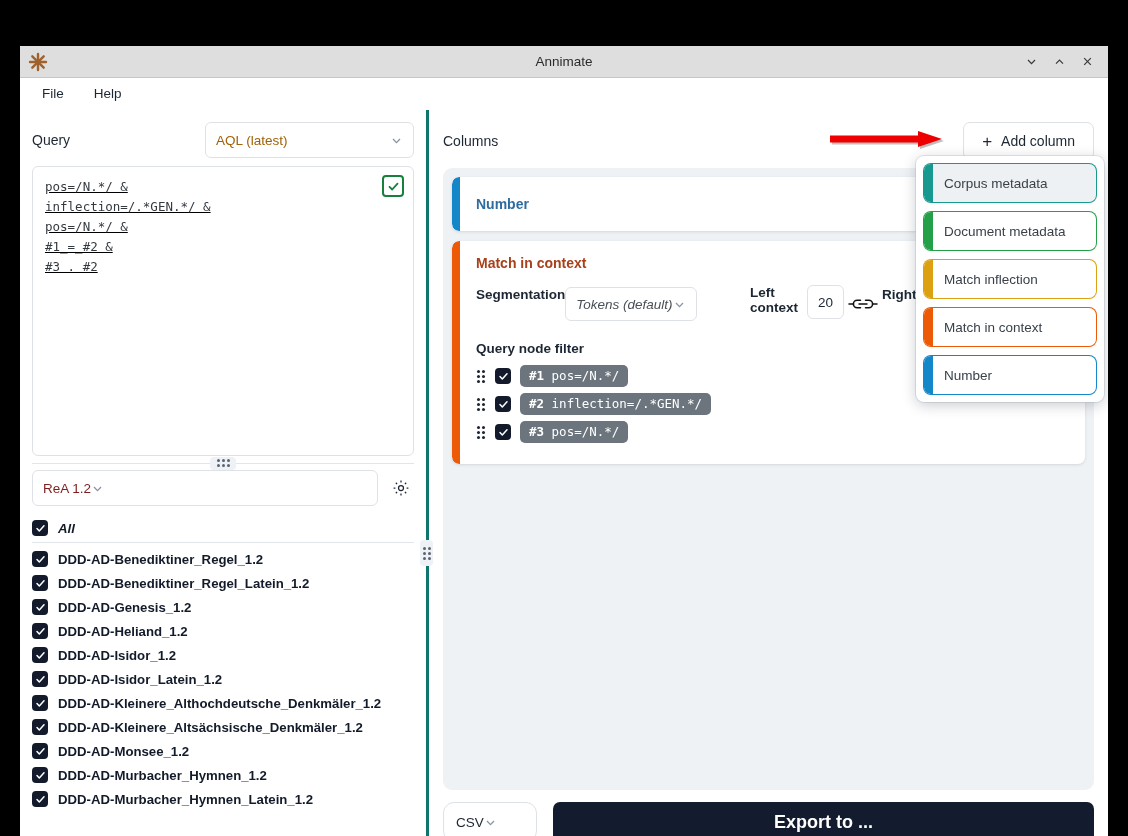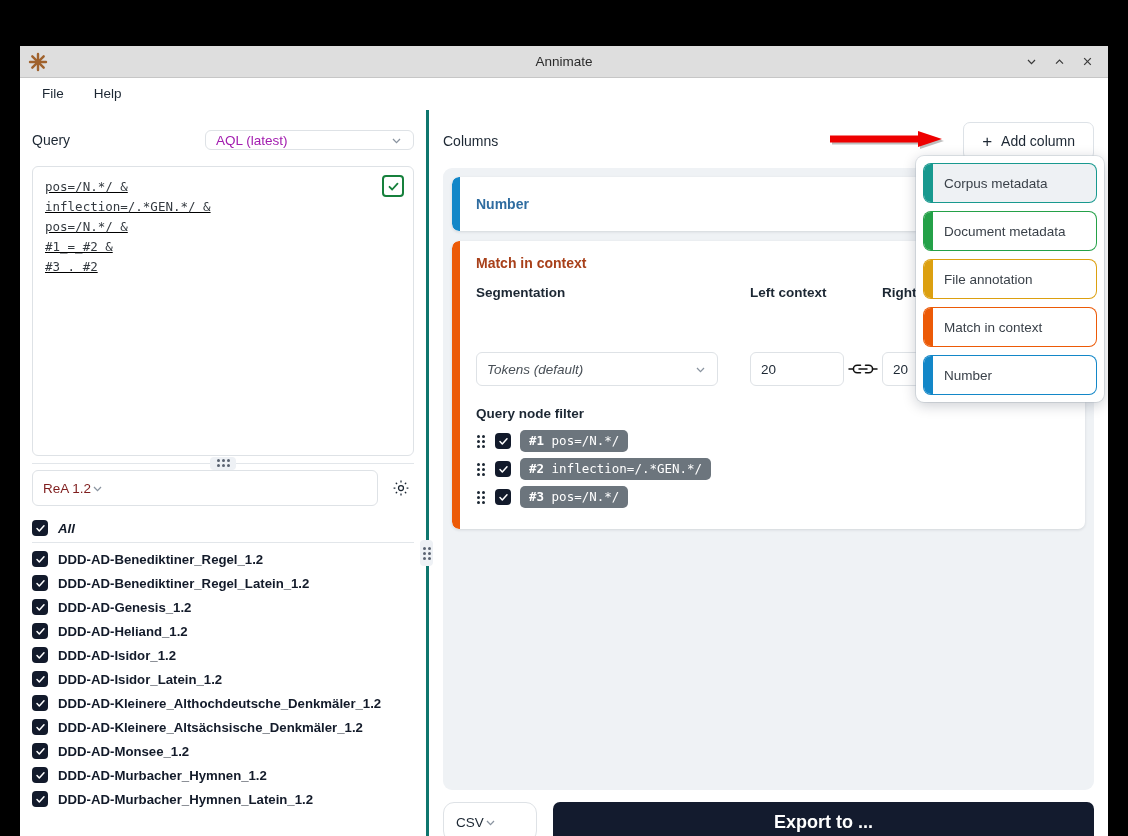--- a/index.html
+++ b/index.html
@@ -101,27 +101,27 @@
     gap: 8px; height: 36px;
     margin-bottom: 8px;
   }
   .query-label {
     font-size: 14px; color: #1c2733;
     font-weight: 400;
     width: 165px;
   }
   .select-box {
     flex: 1 1 auto;
-    height: 20px;
+    height: 36px;
     border: 1px solid #dee2e6;
     border-radius: 6px;
     background: #fff;
     display: flex; align-items: center;
     padding: 0 10px;
-    font-size: 13.5px; color: #a21caf;
+    font-size: 13.5px; color: #a16207;
     cursor: default;
   }
   .select-box .sel-val { flex: 1 1 auto; }
   .chev {
     color: #8a94a0; font-size: 11px;
     display: flex; align-items: center;
   }
   .query-box {
     flex: 1 1 auto;
     border: 1px solid #dee2e6;
@@ -312,21 +312,21 @@
   .field-label {
     font-size: 13.5px; color: #1c2733;
     font-weight: bold;
     margin-bottom: 6px;
   }
   .row-fields {
     display: flex; align-items: flex-end;
     gap: 0;
     margin-top: 14px;
   }
-  .fld { display: flex; flex-direction: column; gap: 46px; }
+  .fld { display: flex; flex-direction: row; }
   .fld.seg { width: 242px; margin-right: 32px; }
   .fld.ctx { width: 94px; }
   .inp {
     height: 34px;
     border: 1px solid #dee2e6;
     border-radius: 6px;
     background: #fff;
     display: flex; align-items: center;
     padding: 0 10px;
     font-size: 13.5px; color: #1c2733;
@@ -802,21 +802,21 @@
               <div class="dd-item hl" style="box-shadow: rgb(24, 153, 143) 0px 0px 0px 1px;">
                 <span class="dd-bar" style="background: rgb(24, 153, 143);"></span>
                 <span class="dd-label">Corpus metadata</span>
               </div>
               <div class="dd-item" style="box-shadow: rgb(36, 161, 72) 0px 0px 0px 1px;">
                 <span class="dd-bar" style="background: rgb(36, 161, 72);"></span>
                 <span class="dd-label">Document metadata</span>
               </div>
               <div class="dd-item" style="box-shadow: rgb(220, 160, 16) 0px 0px 0px 1px;">
                 <span class="dd-bar" style="background: rgb(220, 160, 16);"></span>
-                <span class="dd-label">File annotation</span>
+                <span class="dd-label">Match inflection</span>
               </div>
               <div class="dd-item" style="box-shadow: rgb(236, 90, 7) 0px 0px 0px 1px;">
                 <span class="dd-bar" style="background: rgb(236, 90, 7);"></span>
                 <span class="dd-label">Match in context</span>
               </div>
               <div class="dd-item" style="box-shadow: rgb(19, 135, 200) 0px 0px 0px 1px;">
                 <span class="dd-bar" style="background: rgb(19, 135, 200);"></span>
                 <span class="dd-label">Number</span>
               </div>
             </div>

